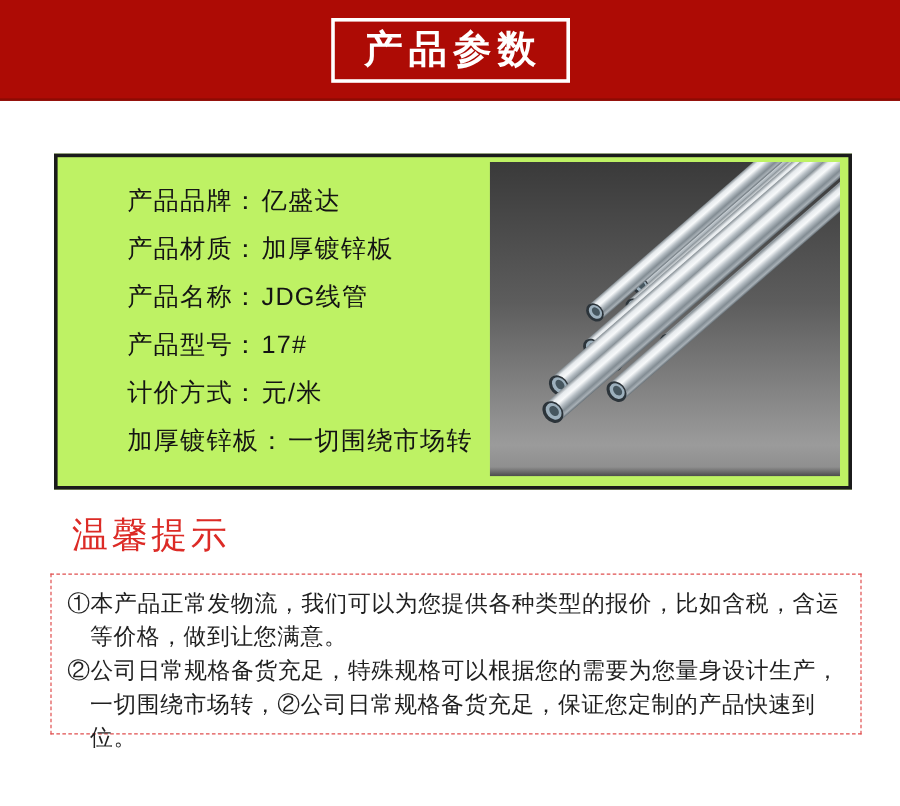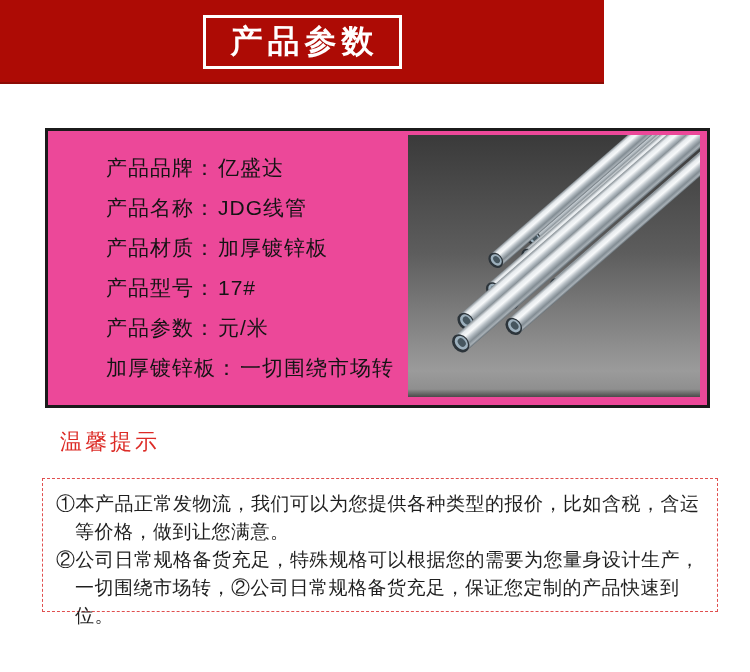--- a/index.html
+++ b/index.html
@@ -6,59 +6,59 @@
   html, body { background: #ffffff; }
   body {
     width: 750px; height: 672px;
     font-family: "Liberation Sans", "DejaVu Sans", sans-serif;
     position: relative; overflow: hidden;
   }
   .page { width: 750px; height: 672px; background: #ffffff; position: relative; }
 
   
   .banner {
-    width: 604px; height: 84px;
+    width: 750px; height: 84px;
     background: #ad0b05;
     border-bottom: 2px solid #8c0b04;
     display: flex; align-items: center; justify-content: center;
   }
   .banner-title-box {
     border: 3px solid #ffffff;
     padding: 7px 20px 9px 25px;
     margin-top: 2px;
   }
   .banner-title {
     color: #ffffff; font-size: 32px; font-weight: 700;
     letter-spacing: 5px; line-height: 1;
   }
 
   
   .spec-section {
     position: absolute; left: 45px; top: 128px;
     width: 665px; height: 280px;
     border: 3px solid #1b1b1b;
-    background: #ec4899;
+    background: #bef264;
   }
   .spec-rows { position: absolute; left: 58px; top: 17px; }
   .spec-row { height: 40px; line-height: 40px; white-space: nowrap; }
   .spec-label, .spec-value {
     font-size: 21px; color: #141414; letter-spacing: 1px;
   }
   .spec-value { margin-left: 2px; }
 
   .product-image {
     position: absolute; top: 4px; right: 7px;
     width: 292px; height: 262px; overflow: hidden;
   }
   .product-image svg { display: block; }
 
   
   .tips-title {
     position: absolute; left: 60px; top: 430px;
-    font-size: 22px; font-weight: 400;
+    font-size: 30px; font-weight: 400;
     color: #dc2b26; letter-spacing: 3px; line-height: 1.1; text-align: right;
   }
   .tips-box {
     position: absolute; left: 42px; top: 478px;
     width: 676px; height: 134px;
     border: 1px dashed #e04f4f;
     padding: 11px 14px 8px 13px;
     font-family: Liberation Serif, serif;
   }
   .tip-item {
@@ -77,30 +77,30 @@
       <span class="banner-title">产品参数</span>
     </div>
   </header>
 
   <section class="spec-section">
     <div class="spec-rows">
       <div class="spec-row">
         <span class="spec-label">产品品牌：</span><span class="spec-value">亿盛达</span>
       </div>
       <div class="spec-row">
-        <span class="spec-label">产品名称：</span><span class="spec-value">JDG线管</span>
+        <span class="spec-label">产品材质：</span><span class="spec-value">加厚镀锌板</span>
       </div>
       <div class="spec-row">
-        <span class="spec-label">产品材质：</span><span class="spec-value">加厚镀锌板</span>
+        <span class="spec-label">产品名称：</span><span class="spec-value">JDG线管</span>
       </div>
       <div class="spec-row">
         <span class="spec-label">产品型号：</span><span class="spec-value">17#</span>
       </div>
       <div class="spec-row">
-        <span class="spec-label">产品参数：</span><span class="spec-value">元/米</span>
+        <span class="spec-label">计价方式：</span><span class="spec-value">元/米</span>
       </div>
       <div class="spec-row">
         <span class="spec-label">加厚镀锌板：</span><span class="spec-value">一切围绕市场转</span>
       </div>
     </div>
 
     <div class="product-image">
       <svg width="292" height="262" viewBox="0 0 292 262" xmlns="http://www.w3.org/2000/svg">
         <defs>
           <linearGradient id="bgGrad" x1="0" y1="0" x2="0" y2="1">

